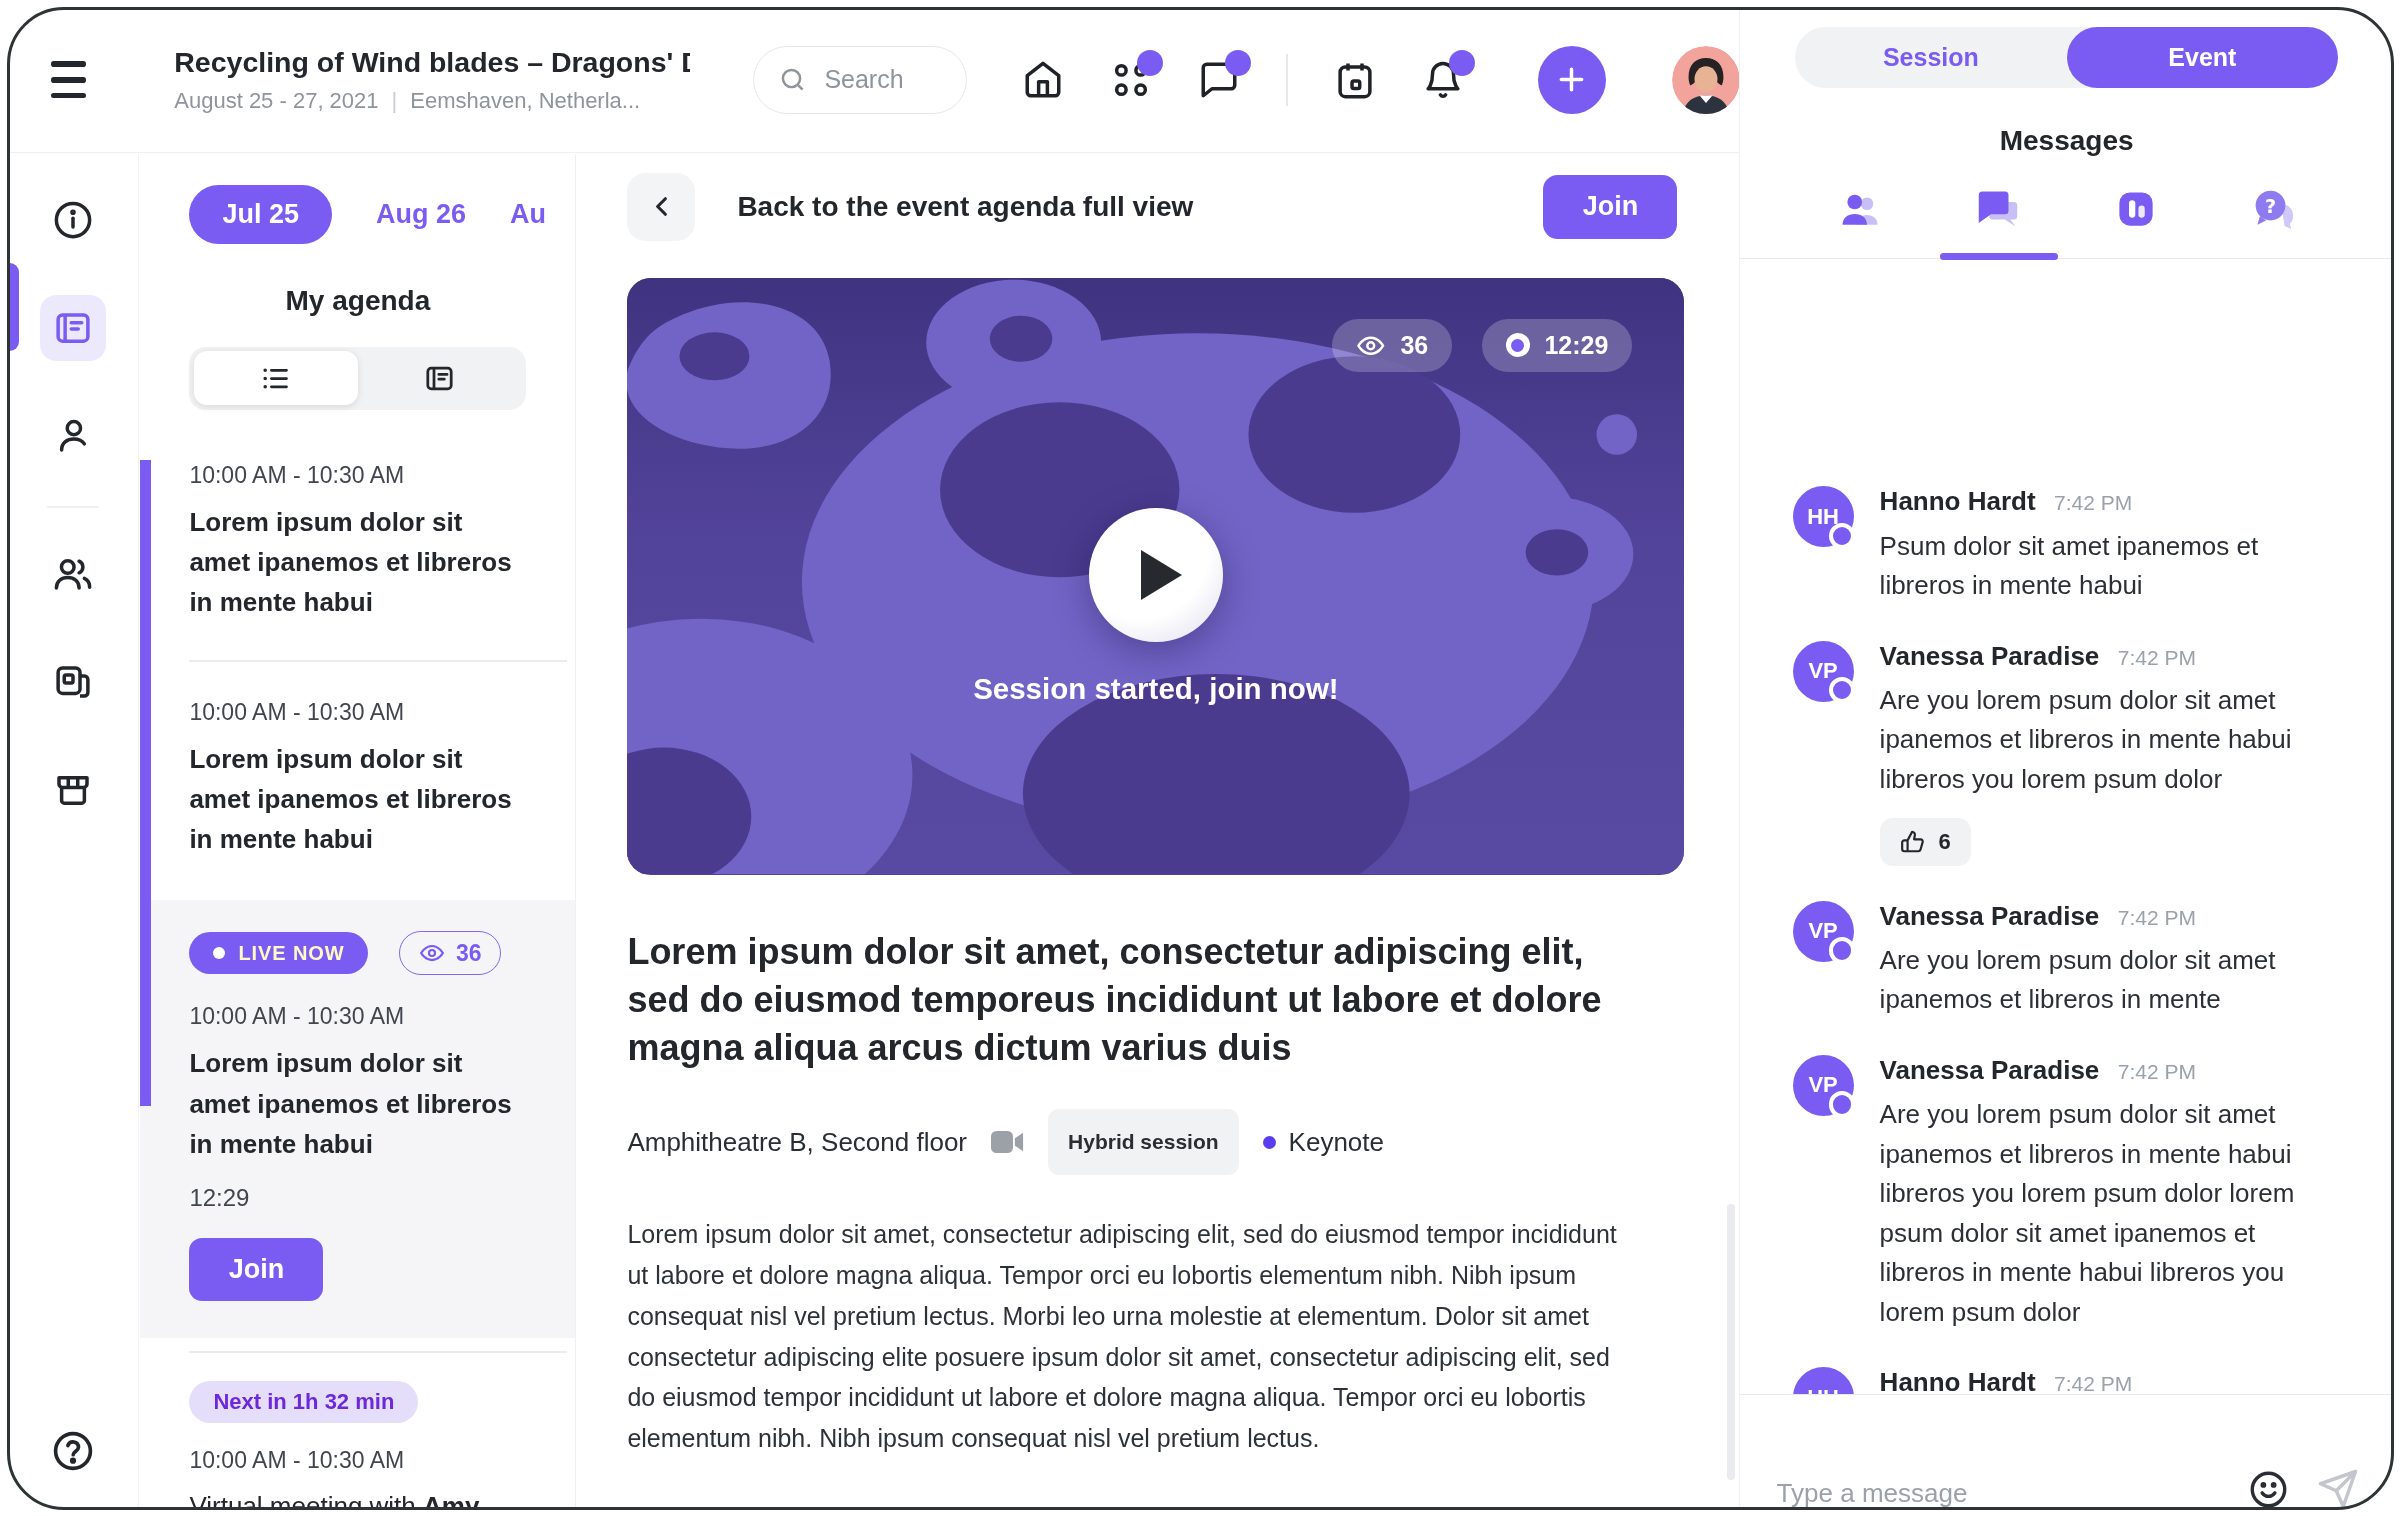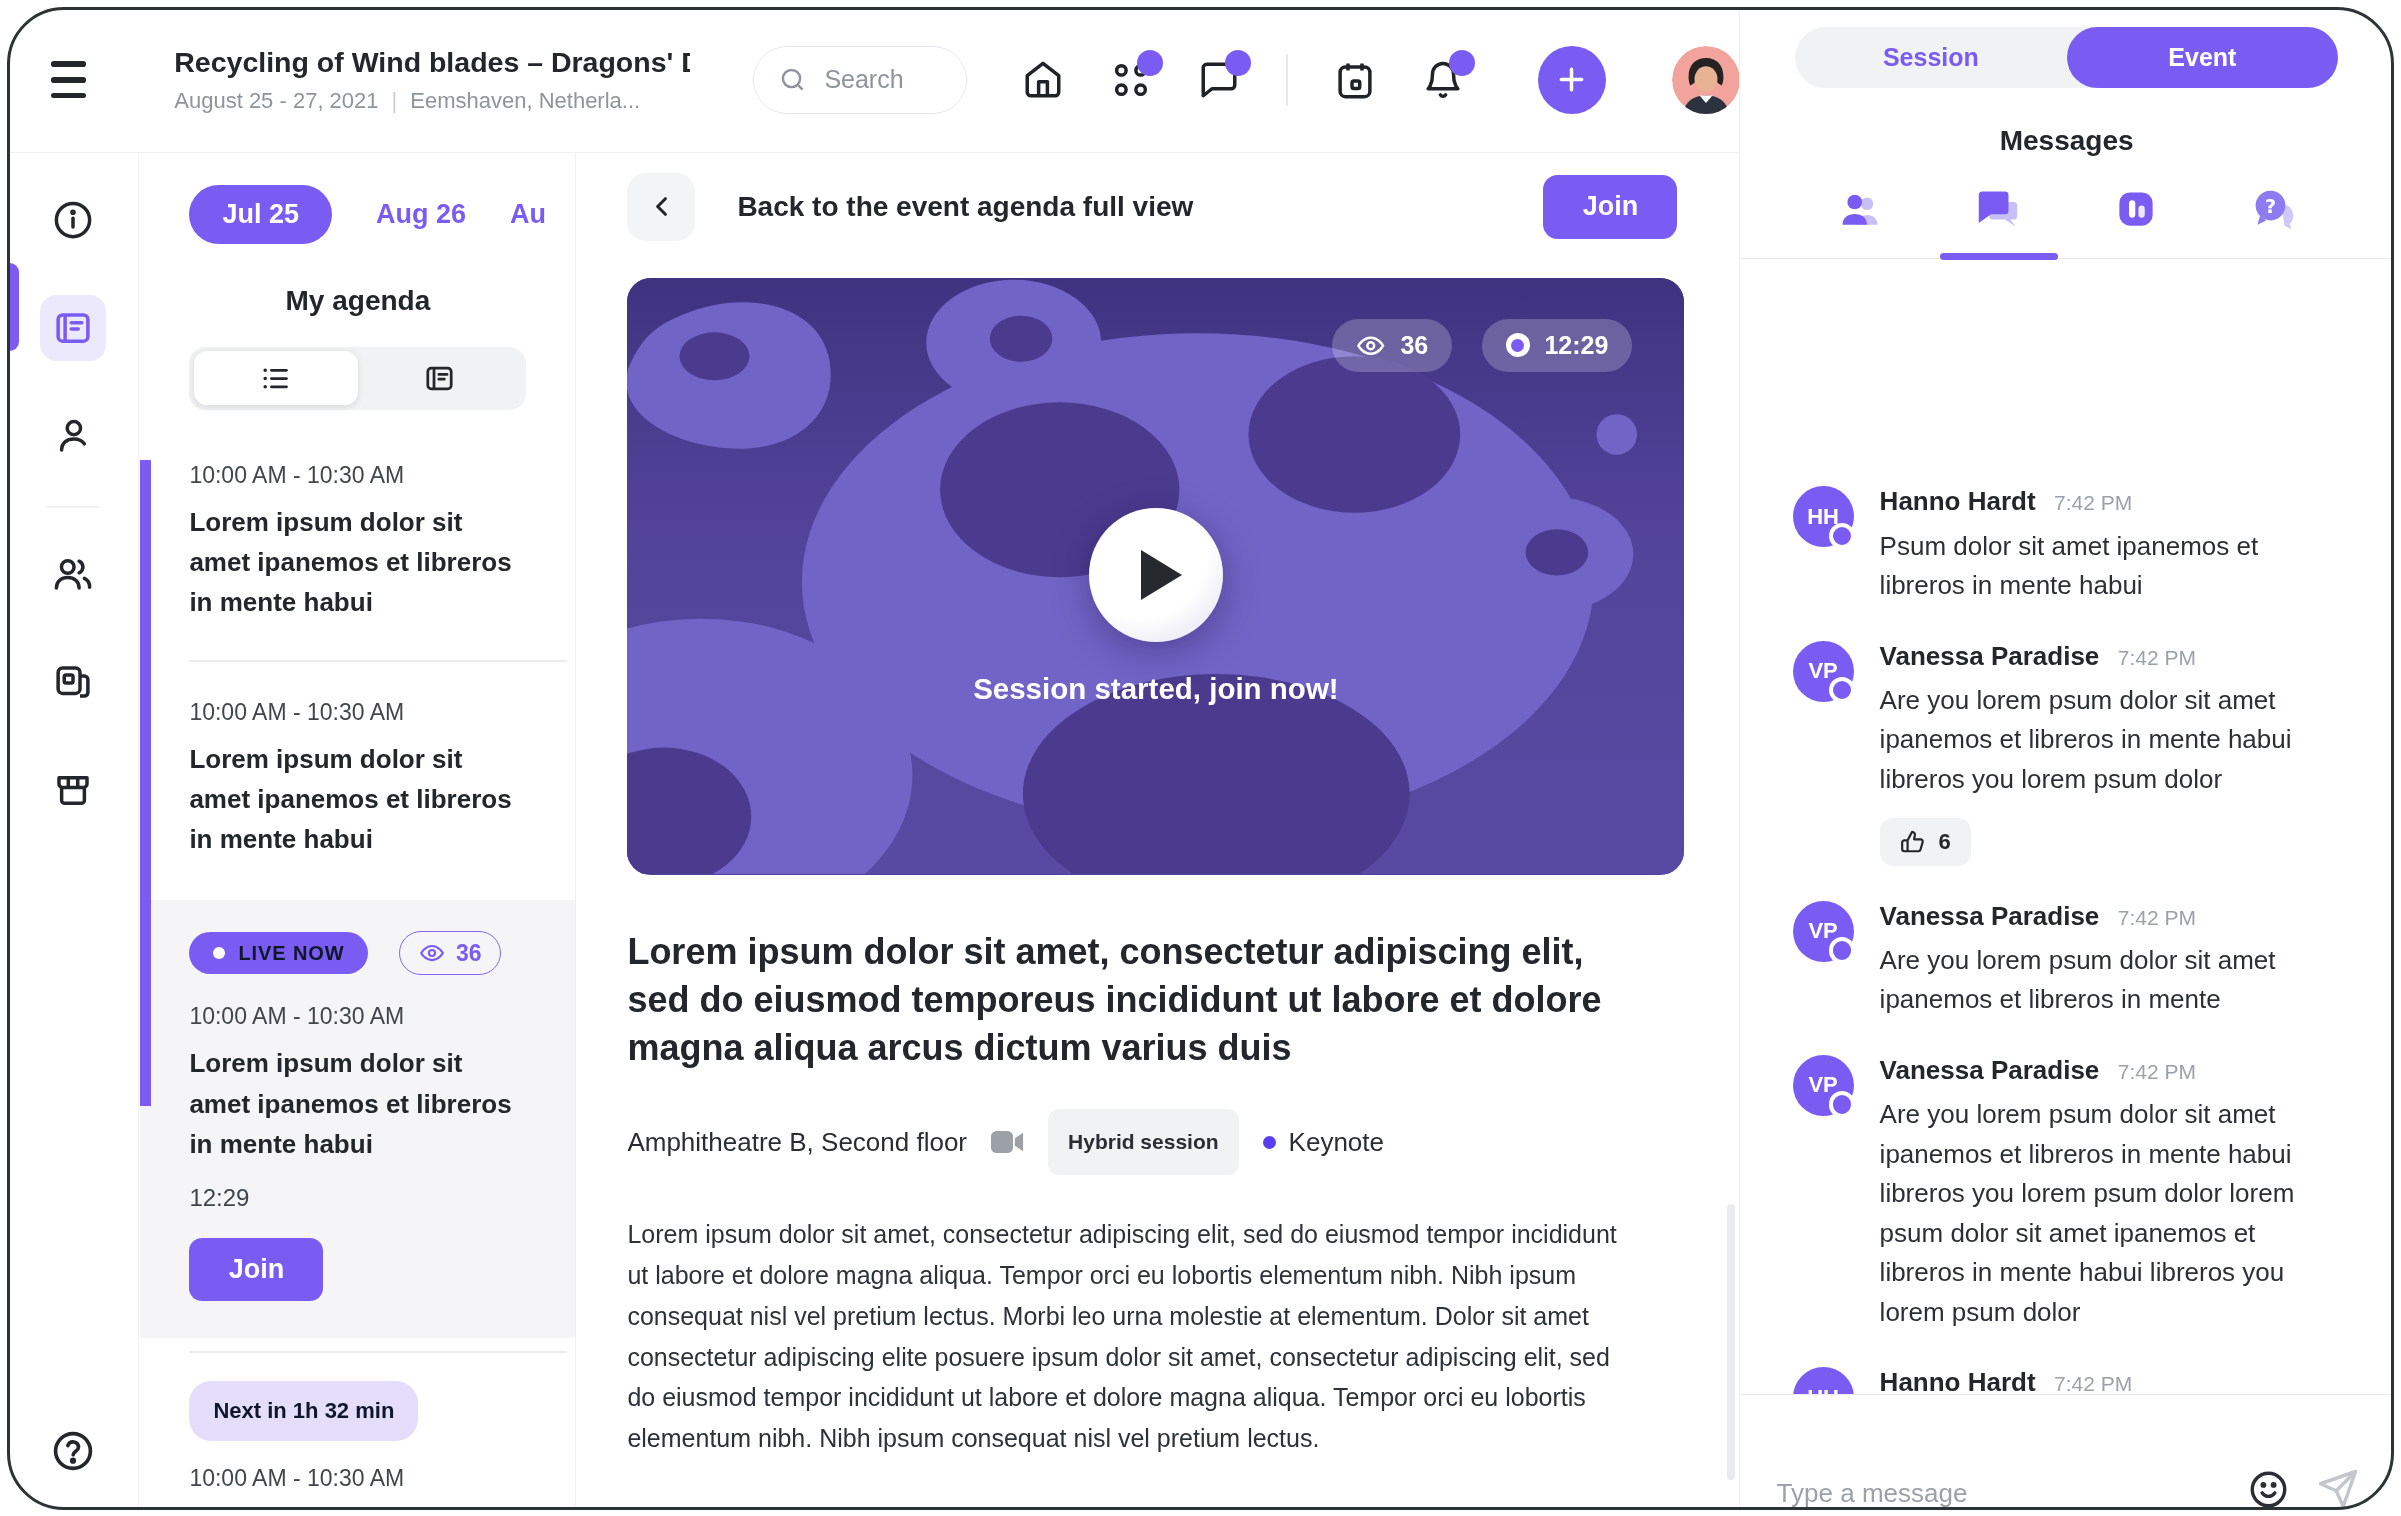--- a/index.html
+++ b/index.html
@@ -49,29 +49,29 @@
   .view-toggle{margin:29.5px 0 0 49px;width:337px;height:63px;background:#F1F2F4;border-radius:16.6px;display:flex;padding:4.6px;box-sizing:border-box;}
   .vt-seg{flex:1;display:flex;align-items:center;justify-content:center;border-radius:13px;color:#23262B;cursor:pointer;}
   .vt-seg.active{background:#fff;box-shadow:0 1.8px 7.4px rgba(0,0,0,.10);}
   .vt-seg svg{width:33px;height:33px;}
   .aitem{margin:0 0 0 49px;width:341px;}
   .aitem .time{font-size:23px;color:#41454D;}
   .aitem .atitle{margin-top:13px;font-size:26px;font-weight:bold;line-height:1.55;width:331px;}
   .aitem-divider{width:378px;height:1.8px;background:#ECECEF;margin:37px 0 37px 49px;}
   .live-block{margin-top:41px;background:#F5F5F7;padding:31px 0 37px 49px;}
   .live-row{display:flex;align-items:center;gap:31px;}
-  .live-pill{height:42px;padding:0 24px;border-radius:22px;background:#7A5CF2;color:#0f172a;display:flex;align-items:center;gap:13px;font-size:20px;font-weight:bold;letter-spacing:0.9px;}
+  .live-pill{height:42px;padding:0 24px;border-radius:22px;background:#7A5CF2;color:#fef9c3;display:flex;align-items:center;gap:13px;font-size:20px;font-weight:bold;letter-spacing:0.9px;}
   .live-dot{width:12px;height:12px;border-radius:50%;background:#fff;}
   .eye-pill{height:42px;padding:0 18.4px;border-radius:22px;border:1.8px solid #8468F3;color:#7A5CF2;display:flex;align-items:center;gap:11px;font-size:23px;font-weight:bold;}
   .live-block .time{margin-top:28px;font-size:23px;color:#41454D;}
   .live-block .atitle{margin-top:13px;font-size:26px;font-weight:bold;line-height:1.55;width:331px;}
   .elapsed{margin-top:20px;font-size:24px;color:#41454D;}
   .join-btn{margin-top:26px;width:134px;height:63px;border-radius:13px;background:#7A5CF2;color:#fff;font-size:27px;font-weight:bold;display:flex;align-items:center;justify-content:center;cursor:pointer;}
   .next-block{margin:20px 0 0 49px;}
-  .next-pill{display:inline-flex;align-items:center;height:42px;padding:9px 24px;border-radius:22px;background:#E5DEFB;color:#0f172a;font-size:22px;font-weight:bold;}
+  .next-pill{display:inline-flex;align-items:center;height:42px;padding:0 24px;border-radius:22px;background:#E5DEFB;color:#6d28d9;font-size:22px;font-weight:bold;}
   .next-block .time{margin-top:24px;font-size:23px;color:#41454D;}
   .next-title{margin-top:13px;font-size:26px;line-height:1.5;width:331px;}
   .next-title b{font-weight:bold;}
 
   
   .main{position:absolute;left:567px;top:147px;bottom:0;width:1164px;overflow:hidden;}
   .main-inner{padding:0 61px 0 53px;}
   .back-row{display:flex;align-items:center;margin-top:18.4px;}
   .back-btn{width:68px;height:68px;border-radius:18.4px;background:#F3F4F6;display:flex;align-items:center;justify-content:center;cursor:pointer;}
   .back-label{margin-left:42px;font-size:28px;font-weight:bold;}

